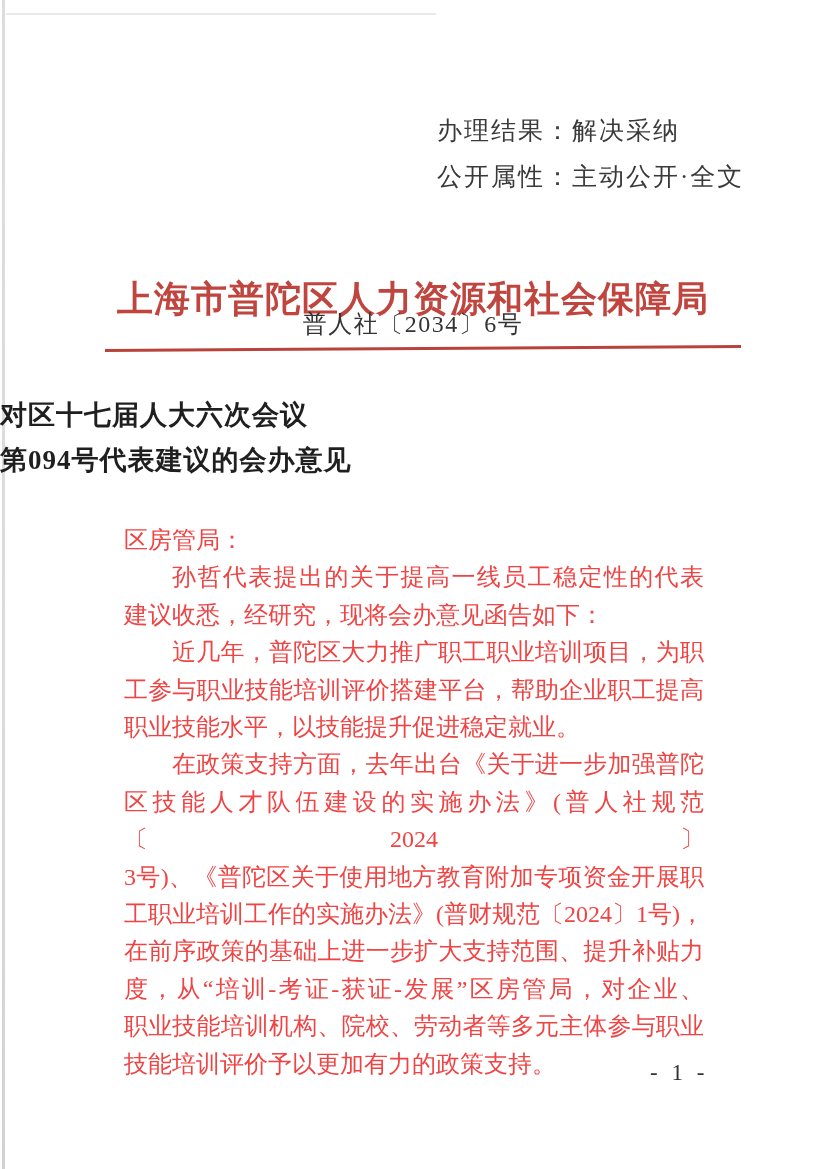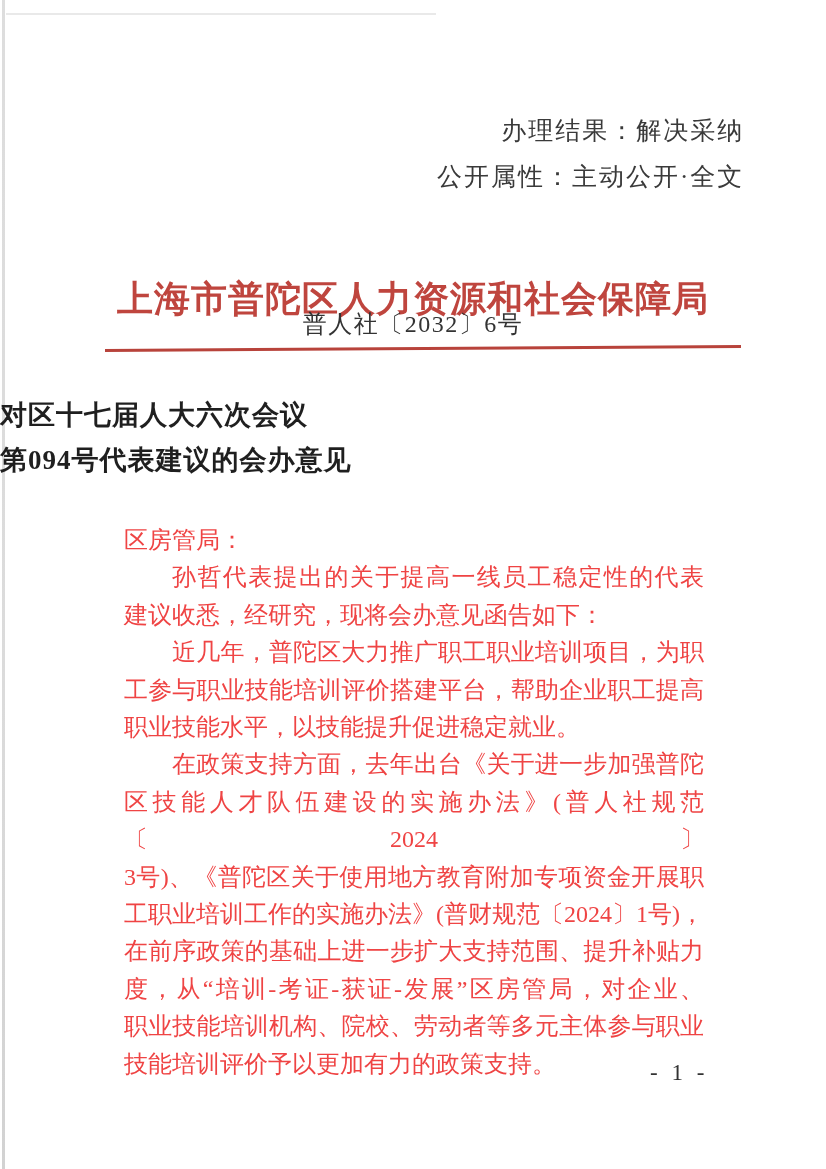--- a/index.html
+++ b/index.html
@@ -22,21 +22,20 @@
   .scan-edge-top {
     position: absolute; left: 6px; top: 13px; width: 430px; height: 2px;
     background: #e4e4e4; opacity: .8;
   }
 
   .info-block {
     position: absolute; left: 437px; top: 108px;
     font-size: 25px; line-height: 46px;
     letter-spacing: 2px; color: #3a3a3a;
     white-space: nowrap;
-    text-align: right;
   }
 
   .agency-title {
     position: absolute; top: 243px; left: 0; width: 826px;
     text-align: center;
     font-size: 36px; font-weight: 700;
     letter-spacing: 1px;
     color: var(--title-red, #bf453e);
     white-space: nowrap;
     margin-top: 32px;
@@ -86,21 +85,21 @@
   <div class="scan-edge-left"></div>
   <div class="scan-edge-top"></div>
 
   <div class="info-block">
     <div>办理结果：解决采纳</div>
     <div>公开属性：主动公开·全文</div>
   </div>
 
   <div class="agency-title">上海市普陀区人力资源和社会保障局</div>
 
-  <div class="doc-number">普人社〔2032〕6号</div>
+  <div class="doc-number">普人社〔2034〕6号</div>
 
   <div class="red-rule"></div>
 
   <div class="doc-title">
     <div>对区十七届人大六次会议</div>
     <div>第094号代表建议的会办意见</div>
   </div>
 
   <div class="body-text">
     <div class="ln end">区房管局：</div>

